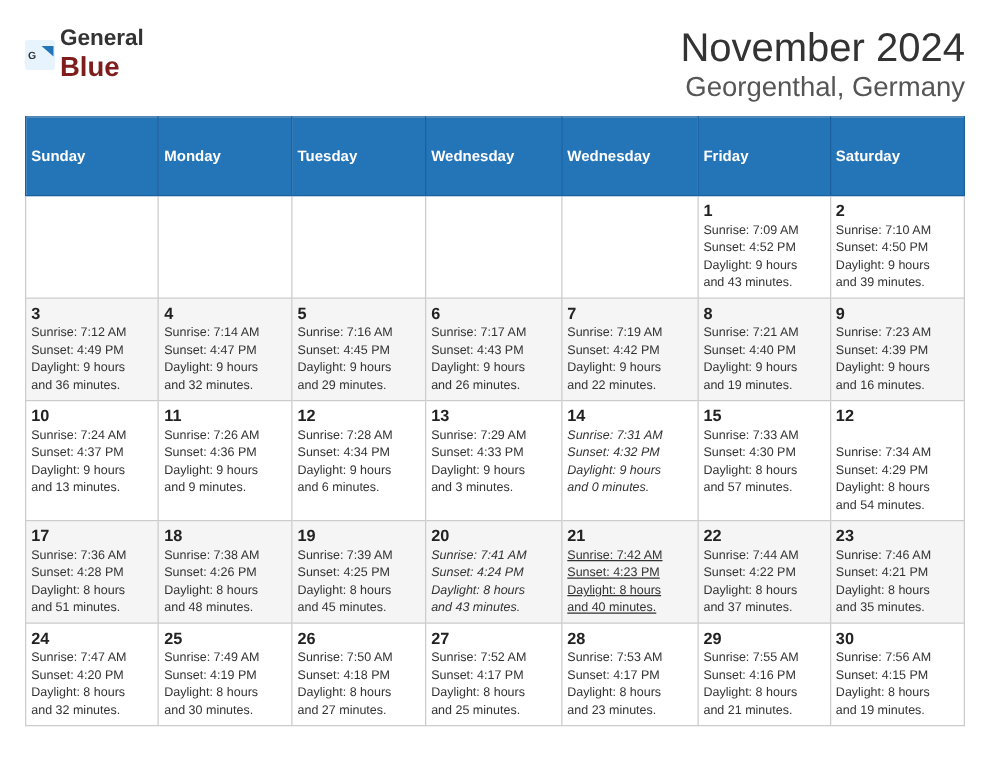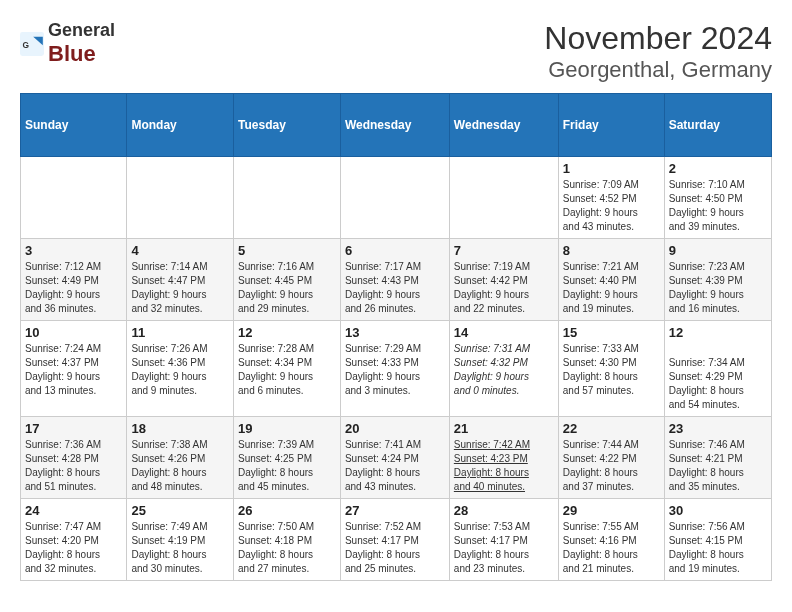--- a/index.html
+++ b/index.html
@@ -266,21 +266,21 @@
         </td>
         <td>
           <span class="day-num">19</span>
           <div class="day-info" style="white-space: pre-line;">Sunrise: 7:39 AM
 Sunset: 4:25 PM
 Daylight: 8 hours
 and 45 minutes.</div>
         </td>
         <td>
           <span class="day-num">20</span>
-          <div class="day-info" style="white-space: pre-line;">Sunrise: 7:41 AM
+          <div class="day-info" style="white-space: pre-line; font-style: italic;">Sunrise: 7:41 AM
 Sunset: 4:24 PM
 Daylight: 8 hours
 and 43 minutes.</div>
         </td>
         <td>
           <span class="day-num">21</span>
           <div class="day-info" style="white-space: pre-line; text-decoration: underline;">Sunrise: 7:42 AM
 Sunset: 4:23 PM
 Daylight: 8 hours
 and 40 minutes.</div>

